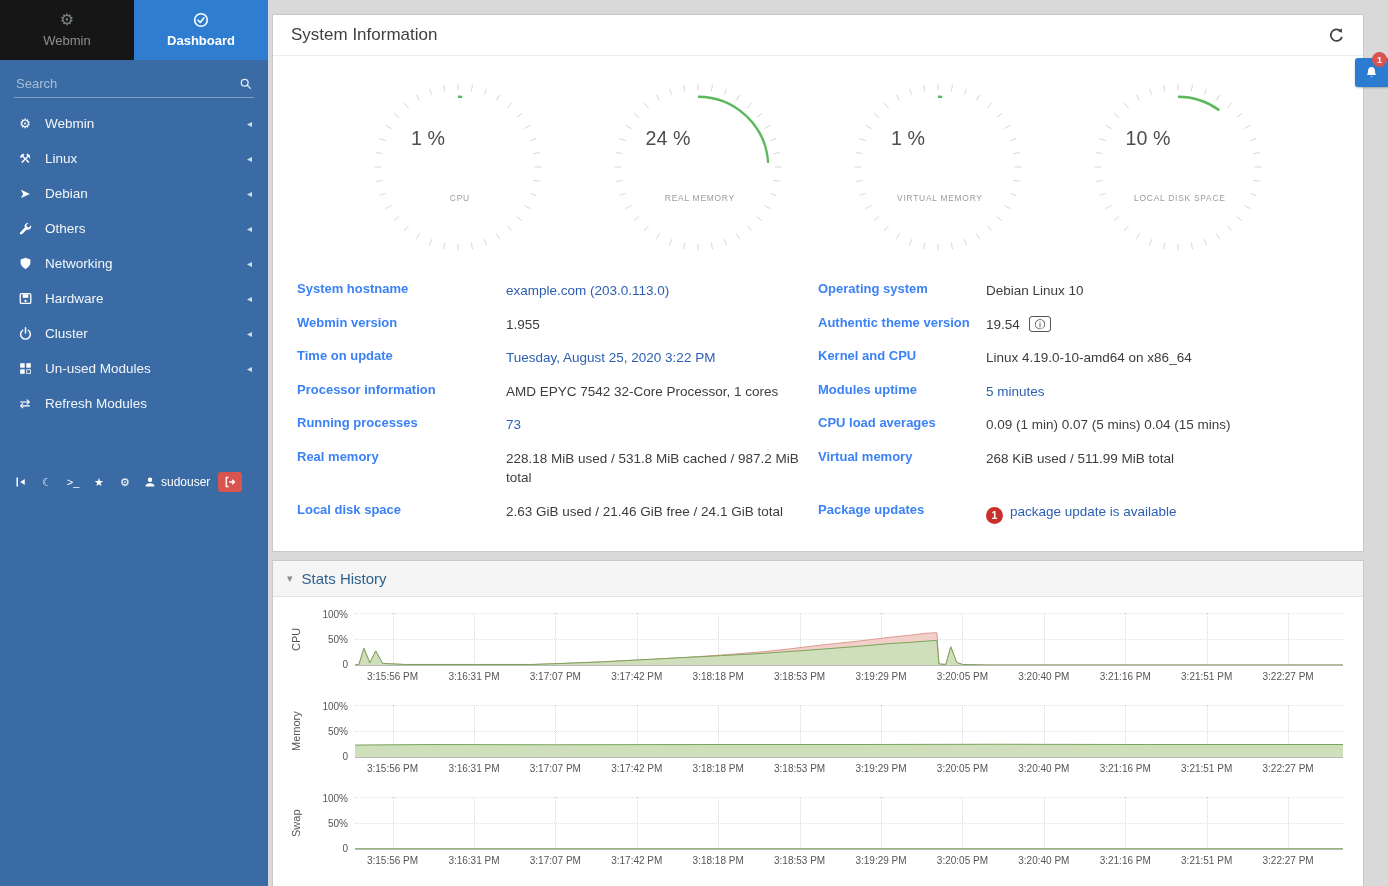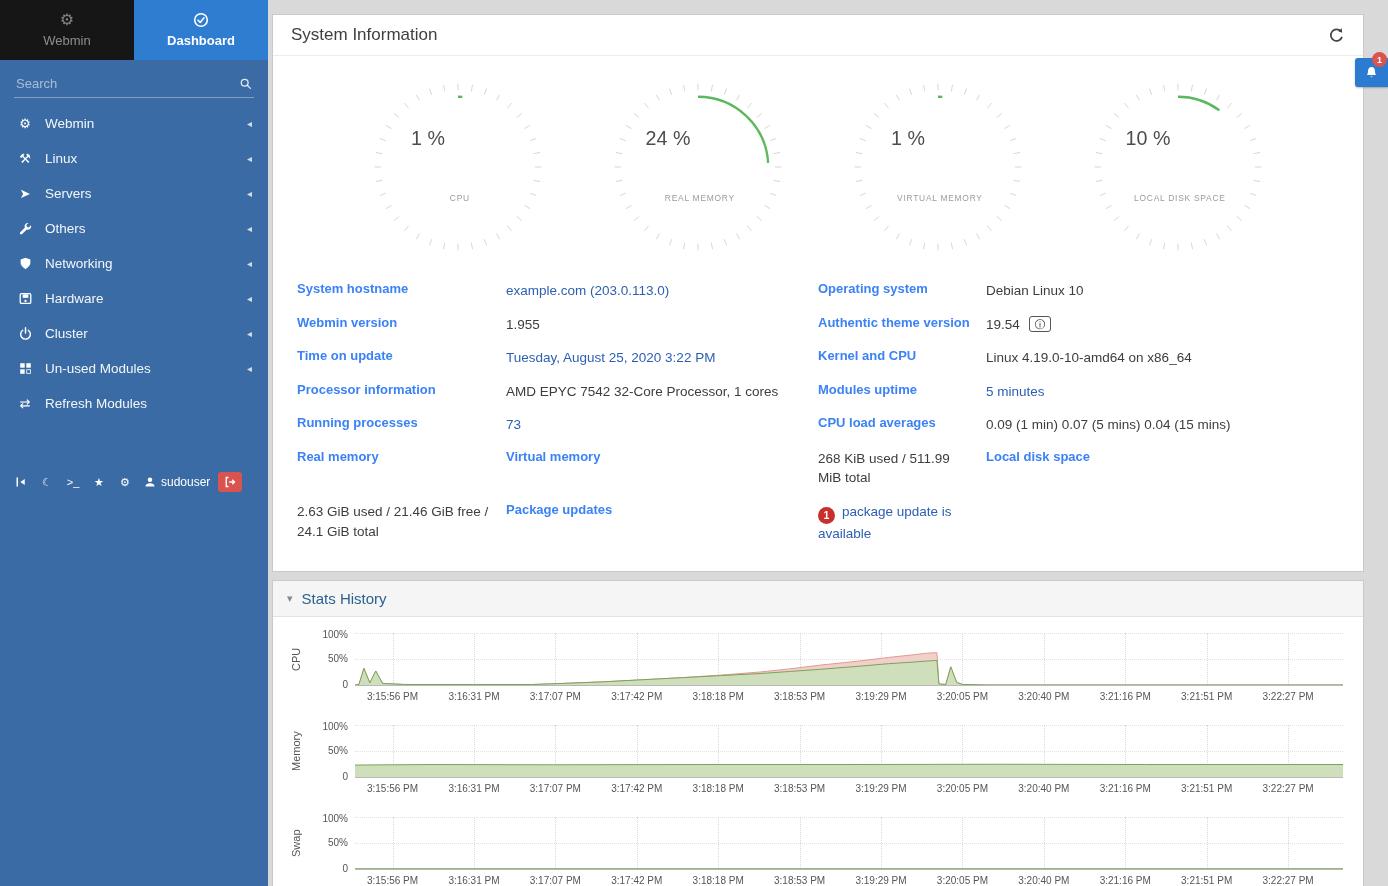--- a/index.html
+++ b/index.html
@@ -112,21 +112,21 @@
         <span class="mi-label">Webmin</span>
         <span class="mi-caret">◂</span>
       </a>
       <a class="menu-item">
         <span class="mi-icon">⚒</span>
         <span class="mi-label">Linux</span>
         <span class="mi-caret">◂</span>
       </a>
       <a class="menu-item">
         <span class="mi-icon">➤</span>
-        <span class="mi-label">Servers</span>
+        <span class="mi-label">Debian</span>
         <span class="mi-caret">◂</span>
       </a>
       <a class="menu-item">
         <span class="mi-icon">
           <svg viewBox="0 0 16 16">
             <path d="M11.7 1.3a4 4 0 0 0-4.4 5.6L1.6 12.6a1.6 1.6 0 1 0 2.3 2.3L9.6 9.2a4 4 0 0 0 5.1-5.1L12.1 6.7l-2.3-.8-.8-2.3z" fill="currentColor"></path>
           </svg>
         </span>
         <span class="mi-label">Others</span>
         <span class="mi-caret">◂</span>
@@ -419,20 +419,21 @@
         <div class="iv"><span>Linux 4.19.0-10-amd64 on x86_64</span></div>
         <div class="il">Processor information</div>
         <div class="iv"><span>AMD EPYC 7542 32-Core Processor, 1 cores</span></div>
         <div class="il">Modules uptime</div>
         <div class="iv"><span class="link">5 minutes</span></div>
         <div class="il">Running processes</div>
         <div class="iv"><span class="link">73</span></div>
         <div class="il">CPU load averages</div>
         <div class="iv"><span>0.09 (1 min) 0.07 (5 mins) 0.04 (15 mins)</span></div>
         <div class="il">Real memory</div>
+        <div class="iv"><span>228.18 MiB used / 531.8 MiB cached / 987.2 MiB total</span></div>
         <div class="il">Virtual memory</div>
         <div class="iv"><span>268 KiB used / 511.99 MiB total</span></div>
         <div class="il">Local disk space</div>
         <div class="iv"><span>2.63 GiB used / 21.46 GiB free / 24.1 GiB total</span></div>
         <div class="il">Package updates</div>
         <div class="iv"><span class="cbadge">1</span><span class="link">package update is available</span></div>
       </div>
   </section>
 
   <section class="panel stats">

